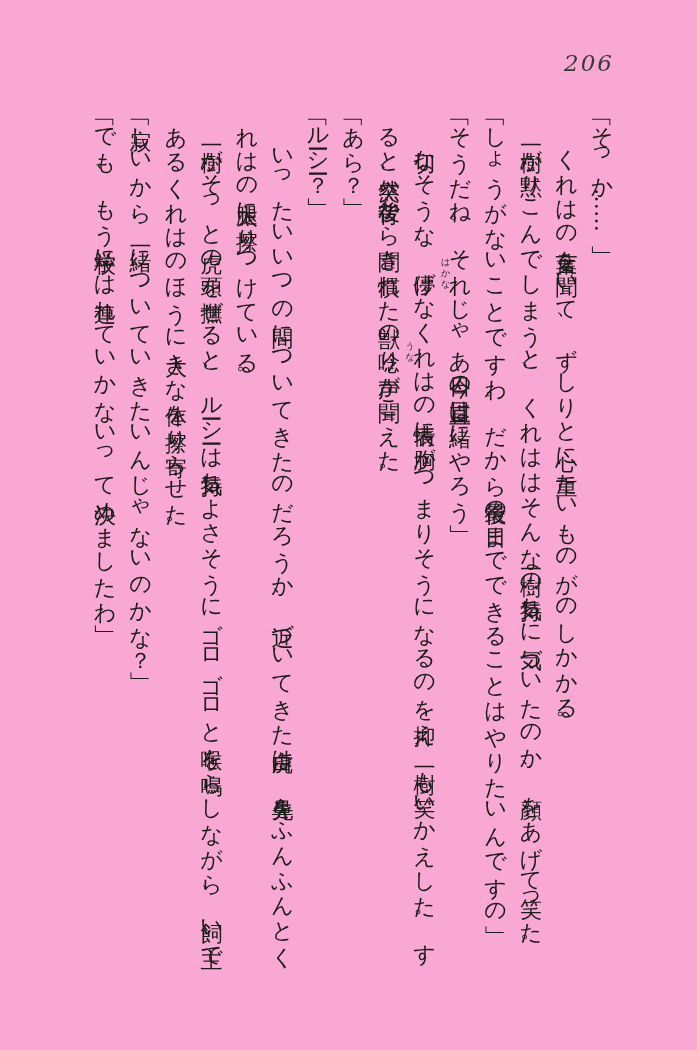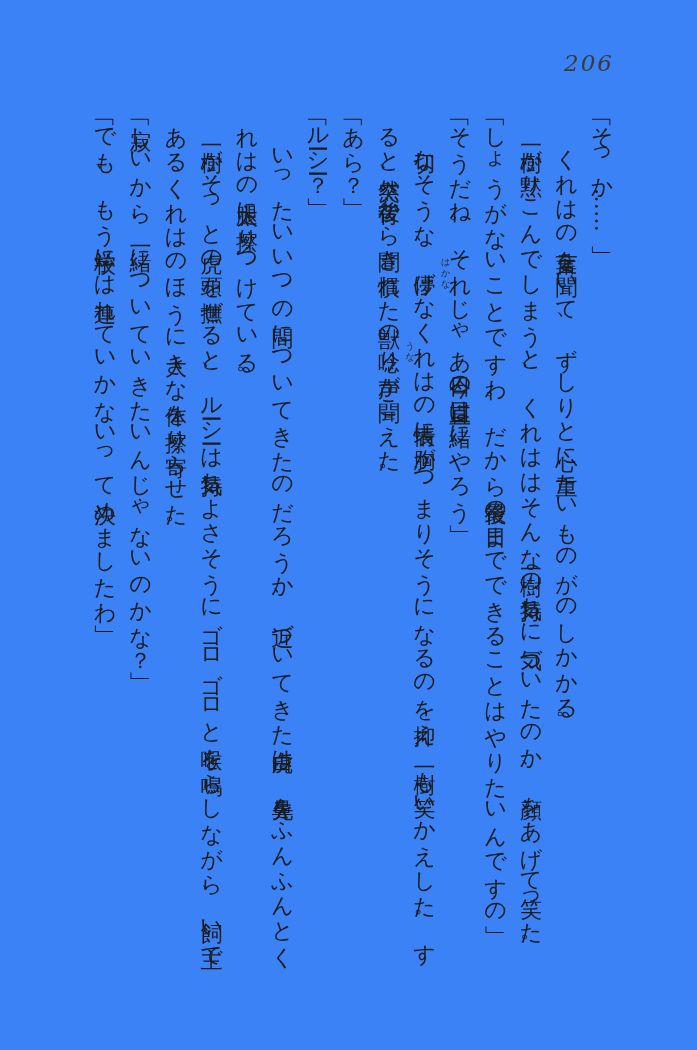--- a/index.html
+++ b/index.html
@@ -9,21 +9,21 @@
   body {
     width: 697px;
     height: 1050px;
     background: #ffffff;
     font-family: "DejaVu Serif", "Liberation Serif", serif;
   }
   .book-page {
     position: relative;
     width: 697px;
     height: 1050px;
-    background: #3b82f6;
+    background: #f9a8d4;
     overflow: hidden;
   }
   .page-number {
     position: absolute;
     top: 50px;
     left: 564px;
     font-size: 23px;
     font-style: italic;
     color: #3a3a3a;
     letter-spacing: 2px;

